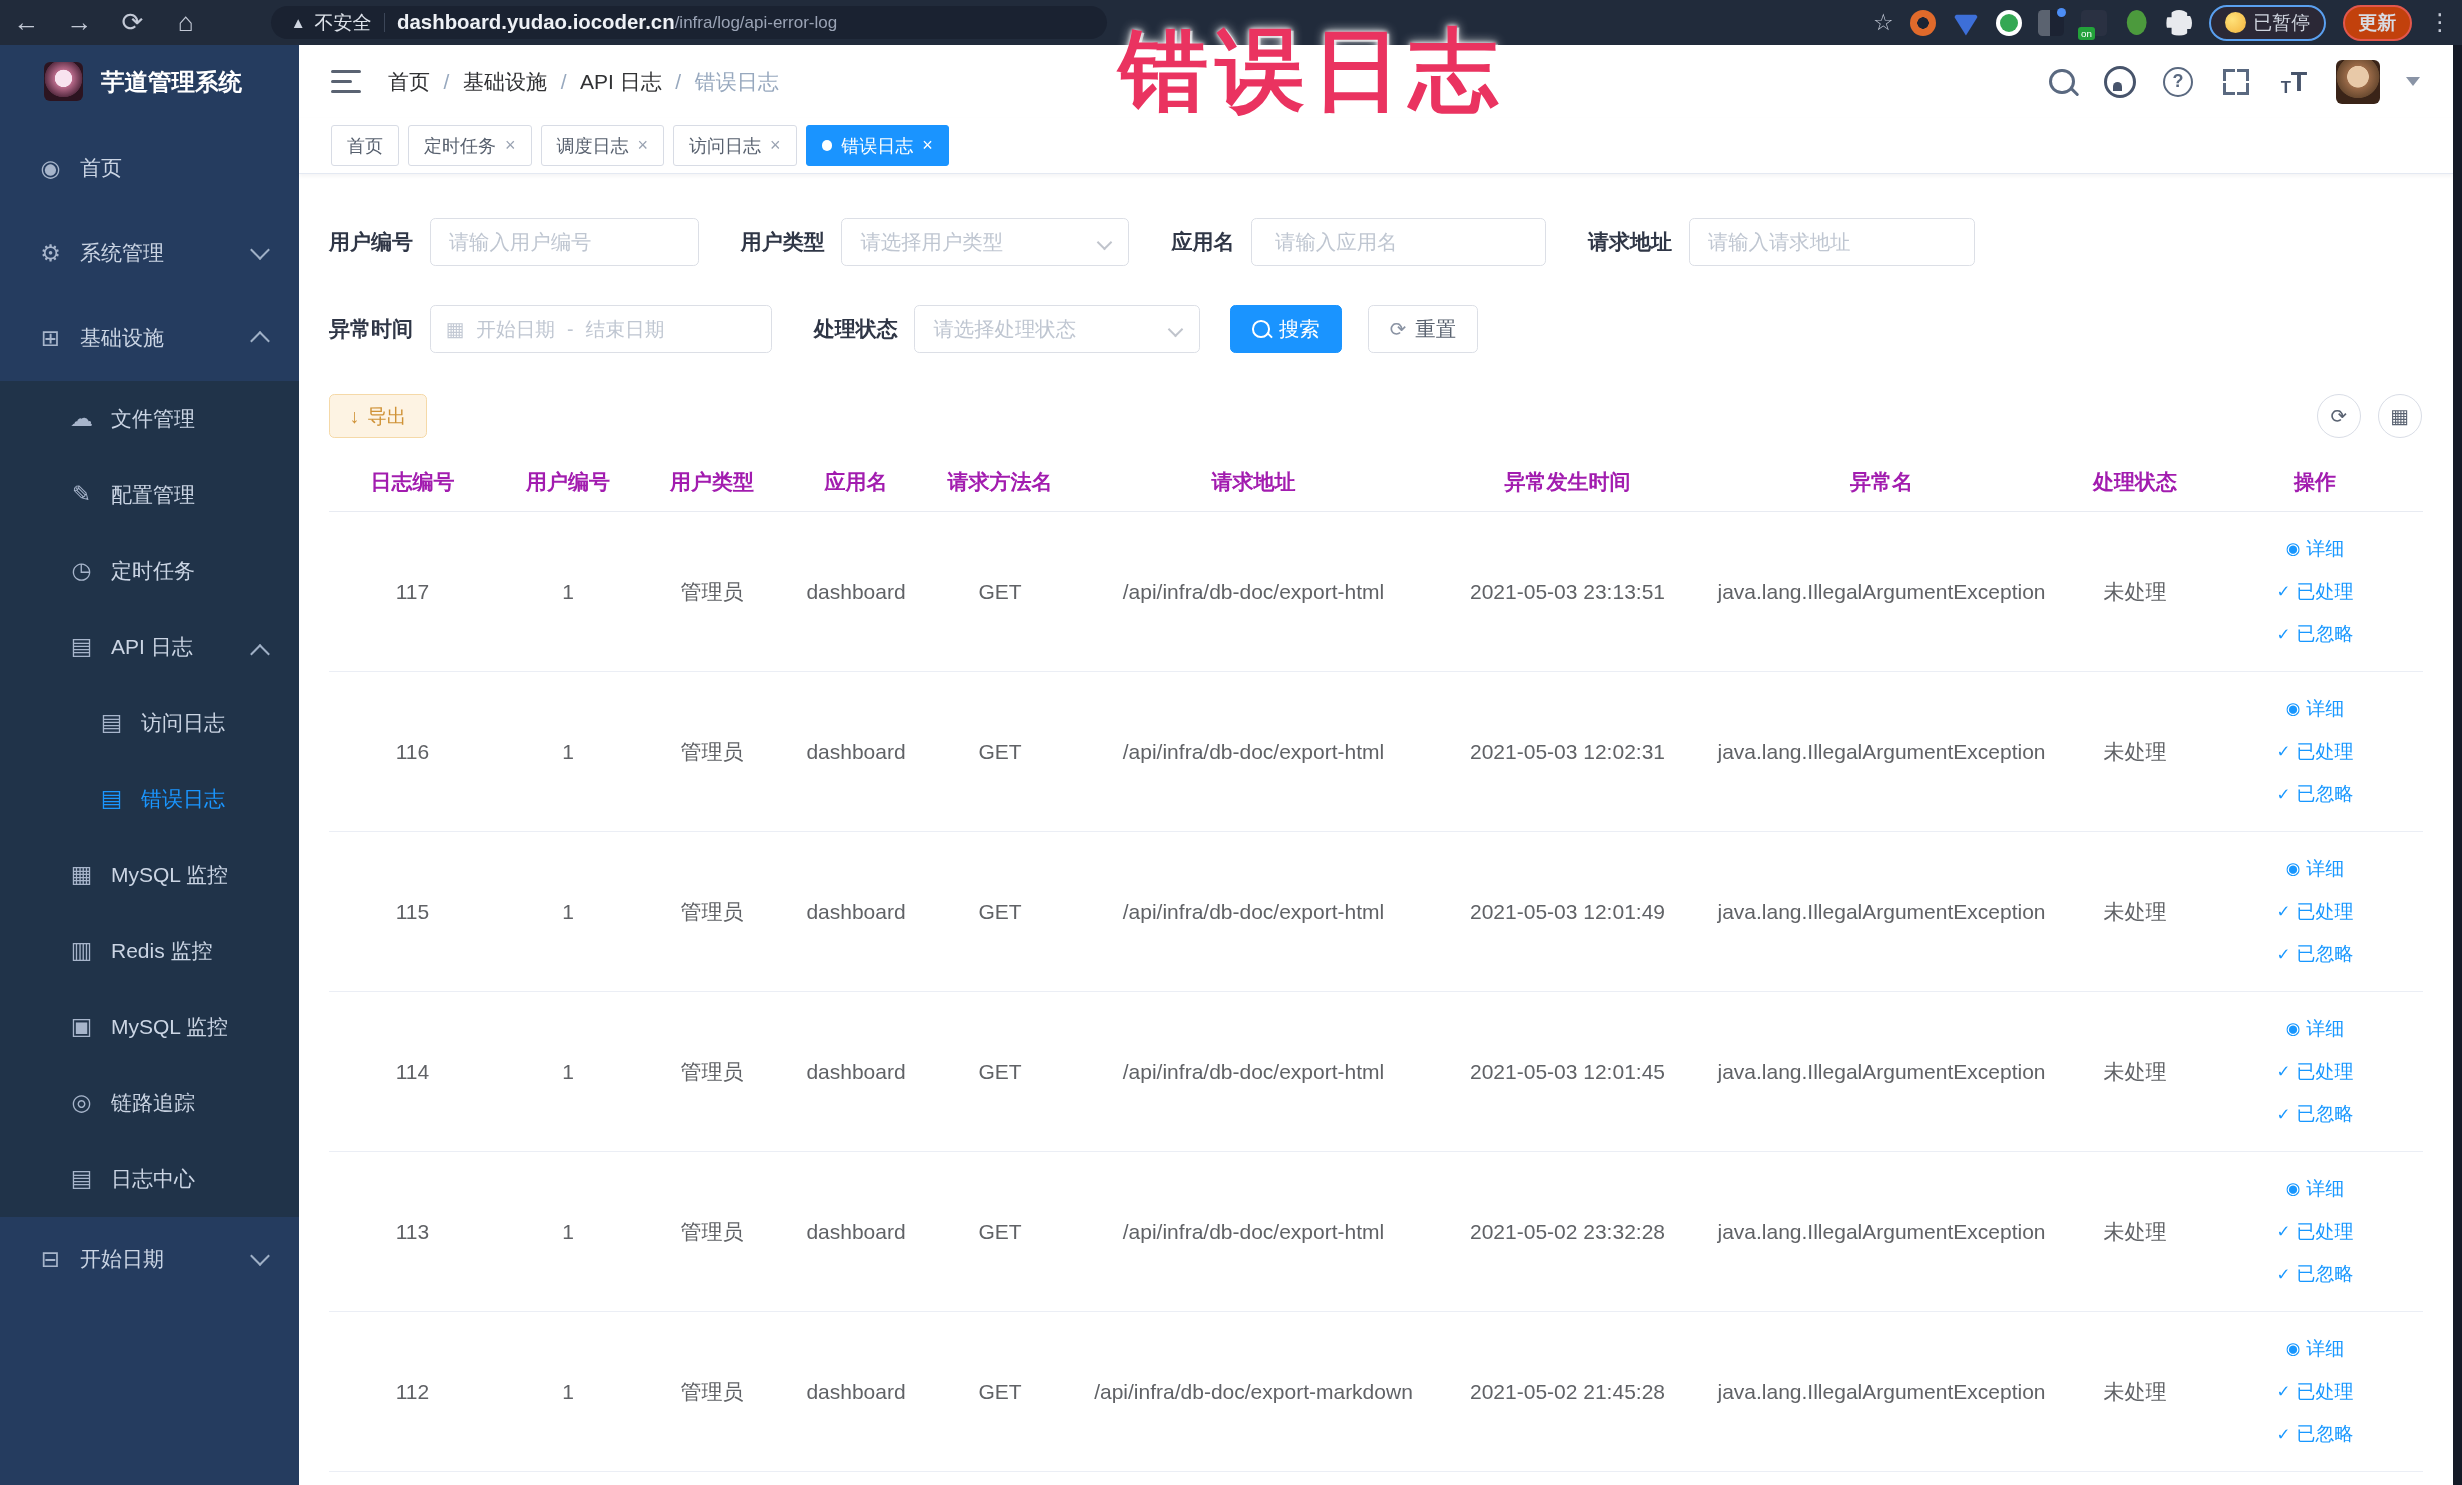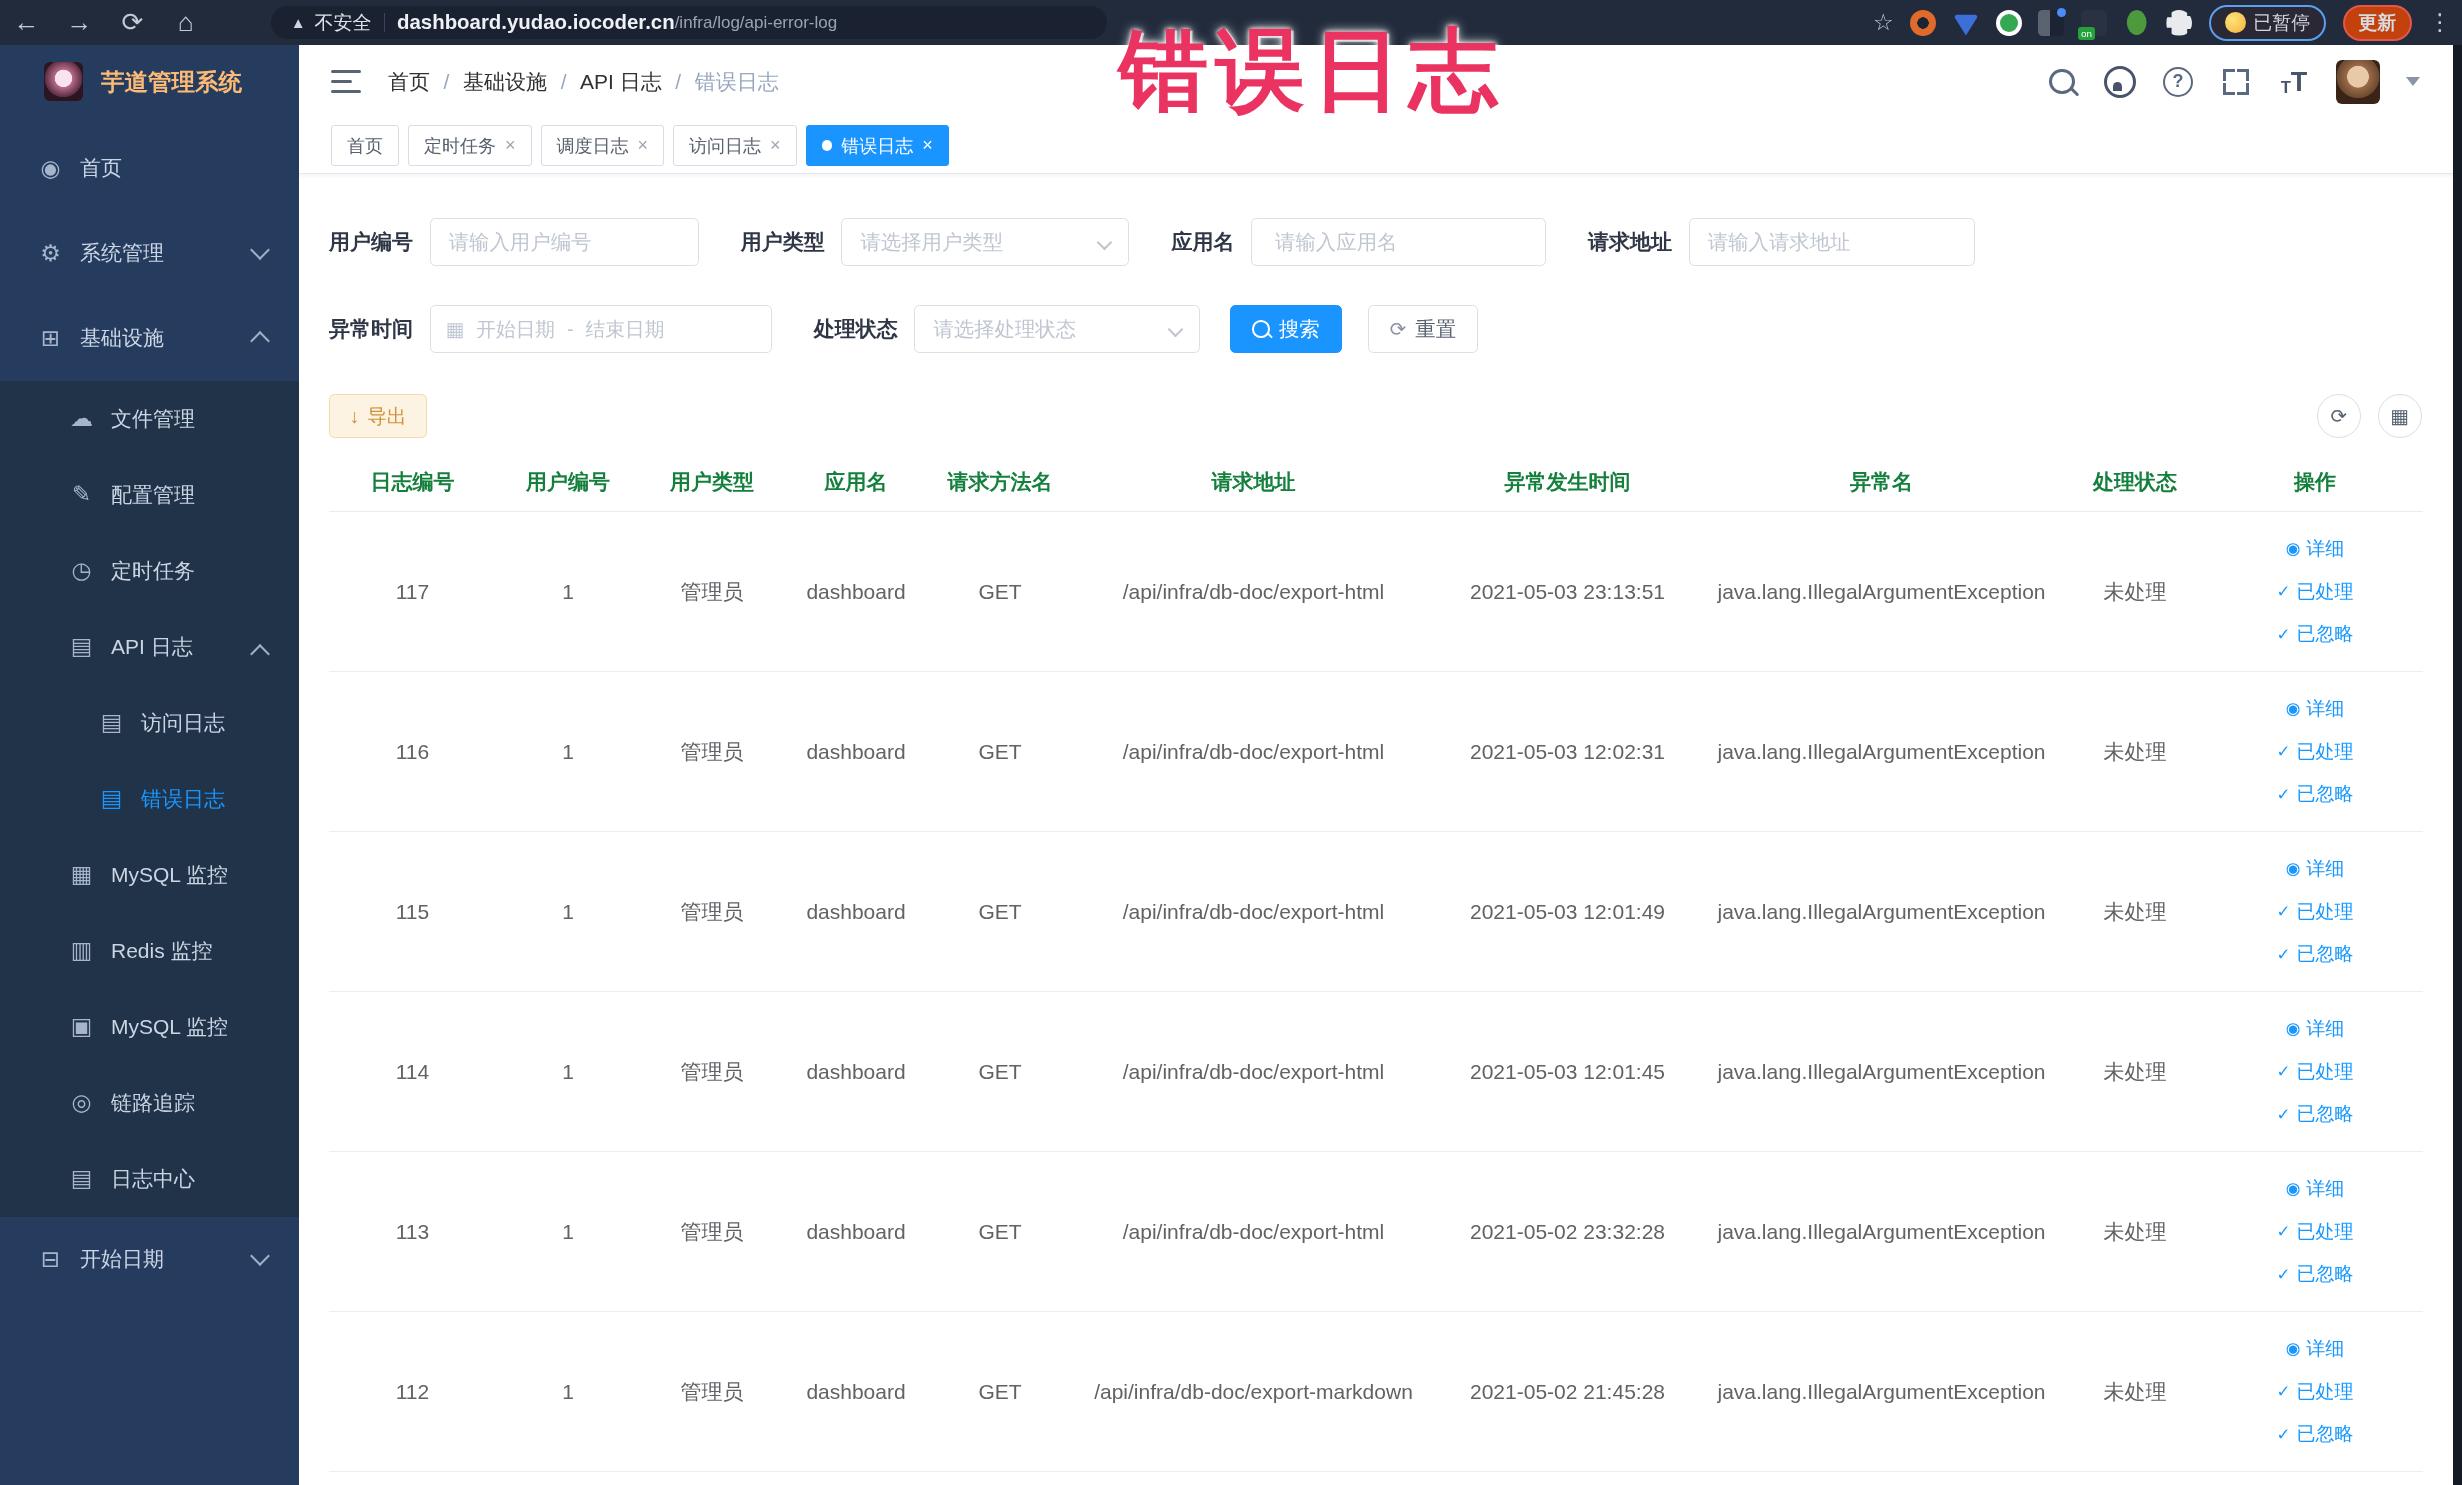--- a/index.html
+++ b/index.html
@@ -35,21 +35,21 @@
   .bdots{font-size:23px;color:#c3c9d6;}
 
   
   .annotation{position:absolute;left:1119px;top:10.6px;z-index:60;font-size:89px;font-weight:bold;letter-spacing:7.6px;color:#ea3360;text-shadow:0 0 4.5px #fff,0 0 10.6px rgba(255,255,255,.95),2.3px 2.3px 0 rgba(255,255,255,.6);}
 
   
   .sidebar{position:absolute;left:0;top:45px;width:299px;bottom:0;background:#253c5f;overflow:hidden;}
   .logo-row{height:73px;display:flex;align-items:center;padding-left:44px;}
   .logo-img{width:39px;height:39px;border-radius:6px;background:
      radial-gradient(circle at 50% 42%,#f8e3ef 28%,#b86a8a 30%,#5a2e44 62%,#2c1420 64%);}
-  .logo-title{margin-left:18px;color:#fdba74;font-size:23.5px;font-weight:bold;}
+  .logo-title{margin-left:18px;color:#ffffff;font-size:23.5px;font-weight:bold;}
   .menu{padding-top:7.6px;}
   .mi{display:flex;align-items:center;color:#cbd5e4;font-size:21px;position:relative;cursor:pointer;}
   .mi .gly{width:35px;font-size:23px;color:#a7b5cb;margin-right:12px;text-align:center;}
   .mi.top{height:85px;padding-left:33px;}
   .mi.sub{height:76px;padding-left:64px;background:#203349;}
   .mi.sub2{height:76px;padding-left:94px;background:#203349;}
   .mi.active{color:#1a96ff;}
   .mi.active .gly{color:#1a96ff;}
   .chev{position:absolute;right:32px;width:12px;height:12px;border-right:2.3px solid #9fb0c6;border-bottom:2.3px solid #9fb0c6;}
   .chev.down{transform:rotate(45deg);top:32px;}
@@ -112,21 +112,21 @@
   .btn-reset{background:#fff;color:#57606e;border:0.8px solid #dcdfe6;}
   .btn-reset .rfr{font-size:19.7px;color:#8a93a3;}
   .toolrow{margin-top:41px;display:flex;align-items:center;position:relative;height:44px;}
   .btn-export{height:44px;background:#fdf3e3;border:0.8px solid #f5d9a8;color:#cf9236;font-size:19.7px;border-radius:5.3px;display:flex;align-items:center;gap:7.6px;padding:0 19.7px;cursor:pointer;box-sizing:border-box;}
   .circbtns{position:absolute;right:1.5px;top:0;display:flex;gap:16.7px;}
   .cbtn{width:42px;height:42px;border-radius:50%;border:0.8px solid #d9dde6;background:#fff;display:flex;align-items:center;justify-content:center;font-size:19.7px;color:#5a6372;cursor:pointer;}
 
   
   .tbl{margin-top:15px;}
   .thead{display:flex;align-items:center;height:58px;border-bottom:0.8px solid #e8ebf2;}
-  .th{font-size:21px;font-weight:bold;color:#15803d;text-align:center;}
+  .th{font-size:21px;font-weight:bold;color:#a21caf;text-align:center;}
   .trow{display:flex;align-items:center;height:159px;border-bottom:1.5px solid #ebeef5;}
   .td{font-size:21px;color:#606266;text-align:center;word-break:break-all;}
   .c1{width:167px;} .c2{width:144px;} .c3{width:144px;} .c4{width:144px;} .c5{width:144px;}
   .c6{width:363px;} .c7{width:265px;} .c8{width:363px;} .c9{width:144px;} .c10{flex:1;}
   .acts{display:flex;flex-direction:column;align-items:center;gap:16.7px;}
   .alink{color:#1797ff;font-size:19px;display:flex;align-items:center;gap:6px;cursor:pointer;}
   .alink .aico{font-size:16.7px;}
 
   
   .scrollstrip{position:absolute;right:0;top:45px;width:9px;bottom:0;background:#141a26;}

